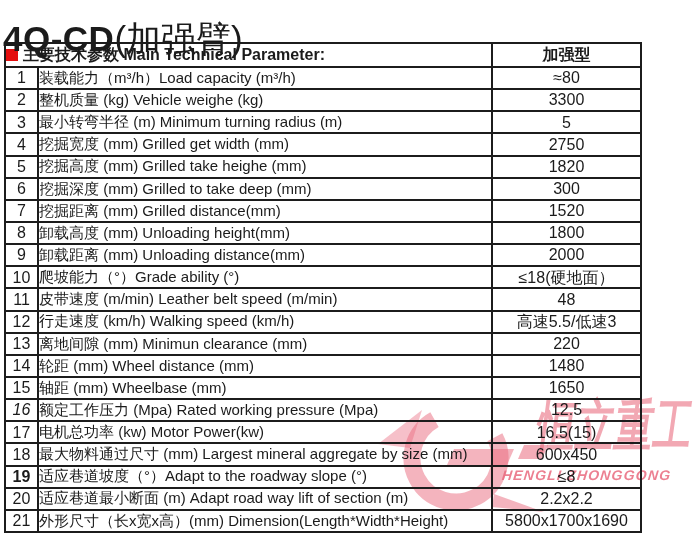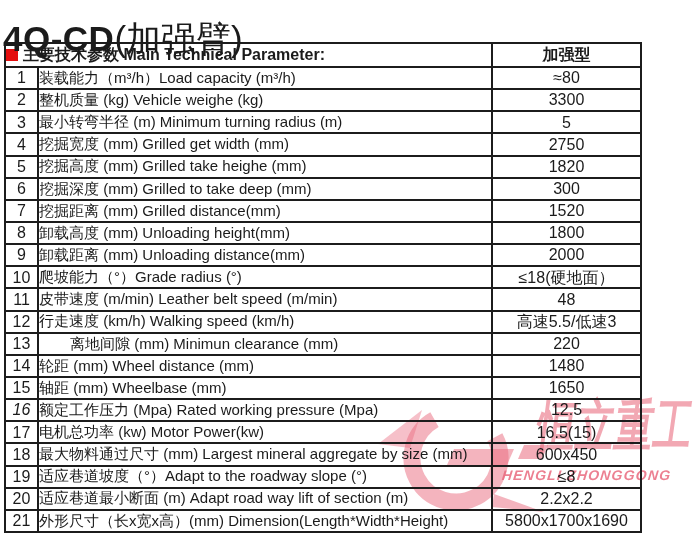--- a/index.html
+++ b/index.html
@@ -125,36 +125,36 @@
     <td class="c-name" style="border-color: rgb(28, 28, 28);">卸载高度 (mm) Unloading height(mm)</td>
     <td class="c-val" style="border-color: rgb(28, 28, 28);">1800</td>
   </tr>
       <tr>
     <td class="c-no" style="border-color: rgb(28, 28, 28);">9</td>
     <td class="c-name" style="border-color: rgb(28, 28, 28);">卸载距离 (mm) Unloading distance(mm)</td>
     <td class="c-val" style="border-color: rgb(28, 28, 28);">2000</td>
   </tr>
       <tr>
     <td class="c-no" style="border-color: rgb(28, 28, 28);">10</td>
-    <td class="c-name" style="border-color: rgb(28, 28, 28);">爬坡能力（°）Grade radius (°)</td>
+    <td class="c-name" style="border-color: rgb(28, 28, 28);">爬坡能力（°）Grade ability (°)</td>
     <td class="c-val" style="border-color: rgb(28, 28, 28); border-radius: 10px;">≤18(硬地面）</td>
   </tr>
       <tr>
     <td class="c-no" style="border-color: rgb(28, 28, 28);">11</td>
     <td class="c-name" style="border-color: rgb(28, 28, 28);">皮带速度 (m/min) Leather belt speed (m/min)</td>
     <td class="c-val" style="border-color: rgb(28, 28, 28);">48</td>
   </tr>
       <tr>
     <td class="c-no" style="border-color: rgb(28, 28, 28);">12</td>
     <td class="c-name" style="border-color: rgb(28, 28, 28);">行走速度 (km/h) Walking speed (km/h)</td>
     <td class="c-val" style="border-color: rgb(28, 28, 28);">高速5.5/低速3</td>
   </tr>
       <tr>
     <td class="c-no" style="border-color: rgb(28, 28, 28);">13</td>
-    <td class="c-name" style="border-color: rgb(28, 28, 28); padding-left: 31px;">离地间隙 (mm) Minimun clearance (mm)</td>
+    <td class="c-name" style="border-color: rgb(28, 28, 28);">离地间隙 (mm) Minimun clearance (mm)</td>
     <td class="c-val" style="border-color: rgb(28, 28, 28);">220</td>
   </tr>
       <tr>
     <td class="c-no" style="border-color: rgb(28, 28, 28);">14</td>
     <td class="c-name" style="border-color: rgb(28, 28, 28);">轮距 (mm) Wheel distance (mm)</td>
     <td class="c-val" style="border-color: rgb(28, 28, 28);">1480</td>
   </tr>
       <tr>
     <td class="c-no" style="border-color: rgb(28, 28, 28);">15</td>
     <td class="c-name" style="border-color: rgb(28, 28, 28);">轴距 (mm) Wheelbase (mm)</td>
@@ -169,21 +169,21 @@
     <td class="c-no" style="border-color: rgb(28, 28, 28);">17</td>
     <td class="c-name" style="border-color: rgb(28, 28, 28);">电机总功率 (kw) Motor Power(kw)</td>
     <td class="c-val" style="border-color: rgb(28, 28, 28);">16.5(15)</td>
   </tr>
       <tr>
     <td class="c-no" style="border-color: rgb(28, 28, 28);">18</td>
     <td class="c-name" style="border-color: rgb(28, 28, 28);">最大物料通过尺寸 (mm) Largest mineral aggregate by size (mm)</td>
     <td class="c-val" style="border-color: rgb(28, 28, 28);">600x450</td>
   </tr>
       <tr>
-    <td class="c-no" style="border-color: rgb(28, 28, 28);">19</td>
+    <td class="c-no" style="border-color: rgb(28, 28, 28); font-weight: bold;">19</td>
     <td class="c-name" style="border-color: rgb(28, 28, 28);">适应巷道坡度（°）Adapt to the roadway slope (°)</td>
     <td class="c-val" style="border-color: rgb(28, 28, 28);">≤8</td>
   </tr>
       <tr>
     <td class="c-no" style="border-color: rgb(28, 28, 28);">20</td>
     <td class="c-name" style="border-color: rgb(28, 28, 28);">适应巷道最小断面 (m) Adapt road way lift of section (m)</td>
     <td class="c-val" style="border-color: rgb(28, 28, 28);">2.2x2.2</td>
   </tr>
       <tr>
     <td class="c-no" style="border-color: rgb(28, 28, 28);">21</td>

